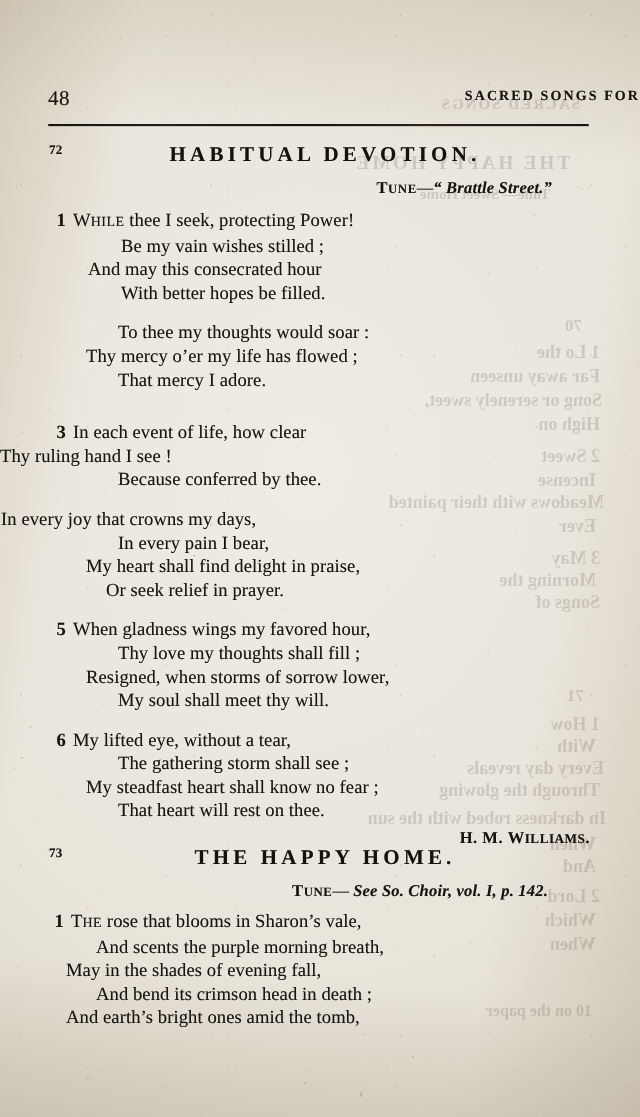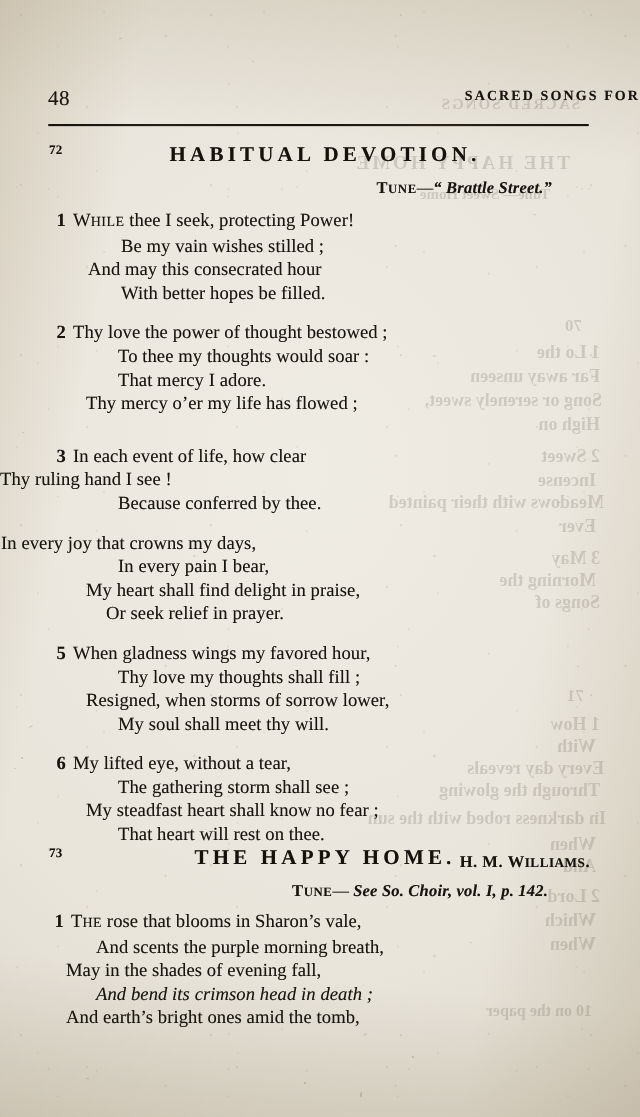--- a/index.html
+++ b/index.html
@@ -254,26 +254,23 @@
       <div style="margin-top:11px;">
         <div class="vline smallcap-first" style="padding-left:72px; text-indent:-22px;">
           <span class="vnum">1</span><span class="c1">W</span><span class="cs">HILE</span><span> thee I seek, protecting Power!</span>
         </div>
         <div class="vline" style="padding-left:121px;">Be my vain wishes stilled ;</div>
         <div class="vline" style="padding-left:88px;">And may this consecrated hour</div>
         <div class="vline" style="padding-left:121px;">With better hopes be filled.</div>
       </div>
 
       <div style="margin-top:16px;">
-        <div class="vline" style="padding-left:72px; text-indent:-22px;">
-          <span class="vnum">2</span><span>Thy love the power of thought bestowed ;</span>
-        </div>
         <div class="vline" style="padding-left:118px;">To thee my thoughts would soar :</div>
+        <div class="vline" style="padding-left:86px;">Thy mercy o’er my life has flowed ;</div>
         <div class="vline" style="padding-left:118px;">That mercy I adore.</div>
-        <div class="vline" style="padding-left:86px;">Thy mercy o’er my life has flowed ;</div>
       </div>
 
       <div style="margin-top:29px;">
         <div class="vline" style="padding-left:72px; text-indent:-22px;">
           <span class="vnum">3</span><span>In each event of life, how clear</span>
         </div>
         <div class="vline" style="">Thy ruling hand I see !</div>
         <div class="vline" style="padding-left:118px;">Because conferred by thee.</div>
       </div>
 
@@ -318,21 +315,21 @@
       <div class="tune-line t73" style="margin-top:6px;">
         <span class="tune-label"><span class="cap">T</span><span class="sc">UNE</span></span><span>—</span>&nbsp;<span class="tune-val">See So. Choir, vol. I, p. 142.</span>
       </div>
 
       <div style="margin-top:9px;">
         <div class="vline smallcap-first" style="padding-left:70px; text-indent:-22px;">
           <span class="vnum">1</span><span class="c1">T</span><span class="cs">HE</span><span> rose that blooms in Sharon’s vale,</span>
         </div>
         <div class="vline" style="padding-left:96px;">And scents the purple morning breath,</div>
         <div class="vline" style="padding-left:66px;">May in the shades of evening fall,</div>
-        <div class="vline" style="padding-left:96px;font-style:italic;">And bend its crimson head in death ;</div>
+        <div class="vline" style="padding-left:96px;">And bend its crimson head in death ;</div>
         <div class="vline" style="padding-left:66px;">And earth’s bright ones amid the tomb,</div>
       </div>
     </div>
 
   </div>
 
   <div class="speckle"></div>
 
   <div class="fiber-flecks">
     <i style="left:119px;  top:38px;  width:3px;  height:1.2px; transform:rotate(-18deg);"></i>

